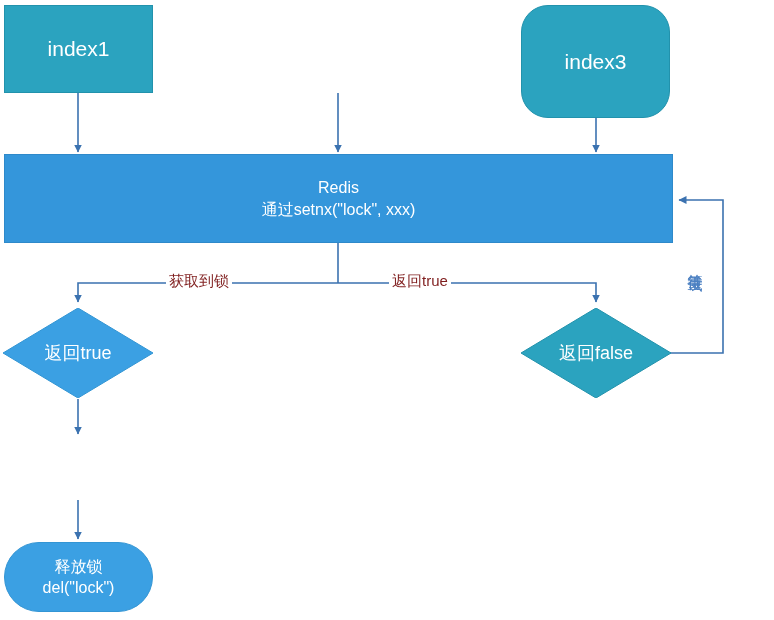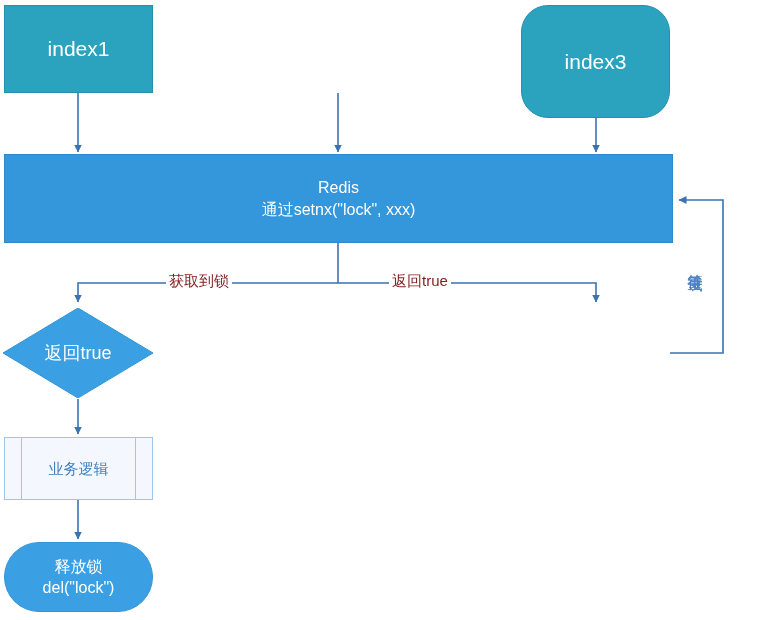--- a/index.html
+++ b/index.html
@@ -158,26 +158,27 @@
     </div>
   </div>
 
   <div class="diamond-wrap" style="left:3px; top:308px; width:150px; height:90px;">
     <svg width="150" height="90" viewBox="0 0 150 90">
       <polygon points="75,0 150,45 75,90 0,45" fill="#3ba0e3" stroke="#3395d4" stroke-width="1"></polygon>
     </svg>
     <div class="diamond-label">返回true</div>
   </div>
 
+  <div class="diamond-wrap" style="left:521px; top:308px; width:150px; height:90px;">
+    <svg width="150" height="90" viewBox="0 0 150 90">
+      <polygon points="75,0 150,45 75,90 0,45" fill="#2ba3bf" stroke="#2292ac" stroke-width="1"></polygon>
+    </svg>
+    <div class="diamond-label">返回false</div>
+  </div>
 
-  <div class="node process" style="left:4px; top:437px; width:149px; height:63px;">
-    <span class="bar left"></span>
-    <span class="bar right"></span>
-    <span>业务逻辑</span>
-  </div>
 
   <div class="node term two-line" style="left:4px; top:542px; width:149px; height:70px;">
     <div>
       <span>释放锁</span>
       <span>del("lock")</span>
     </div>
   </div>
 
   <div class="edge-label" style="left:166px; top:272px;">获取到锁</div>
 

